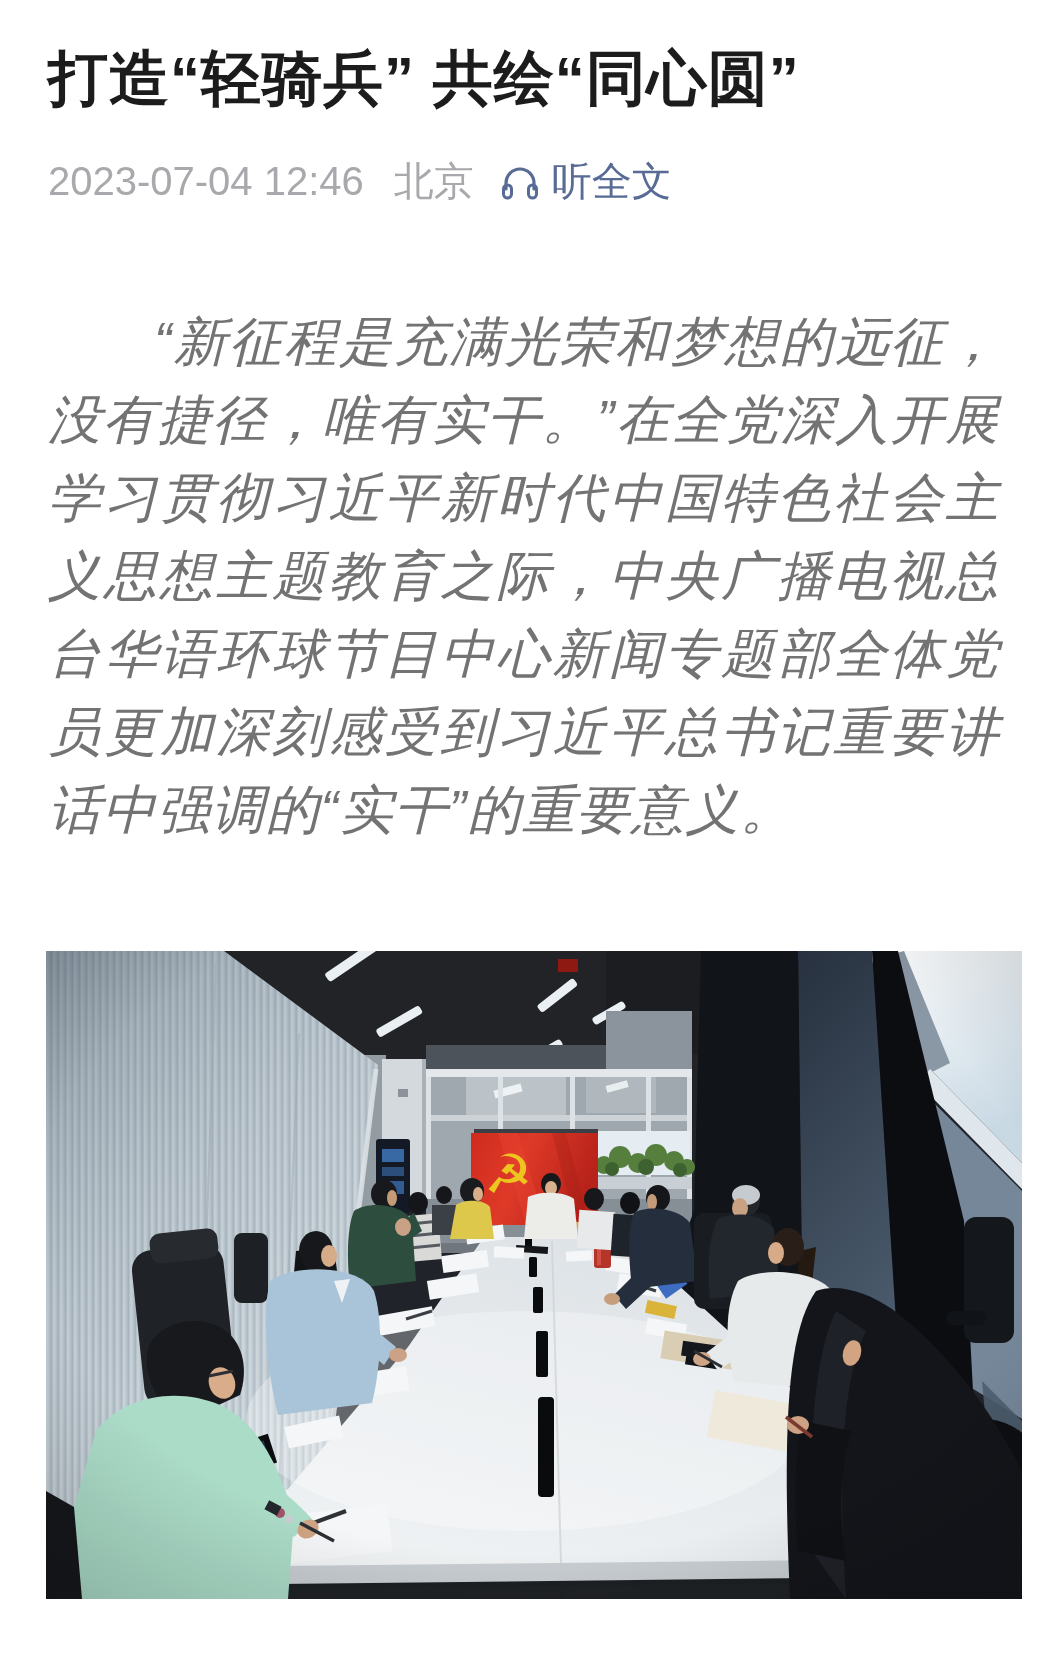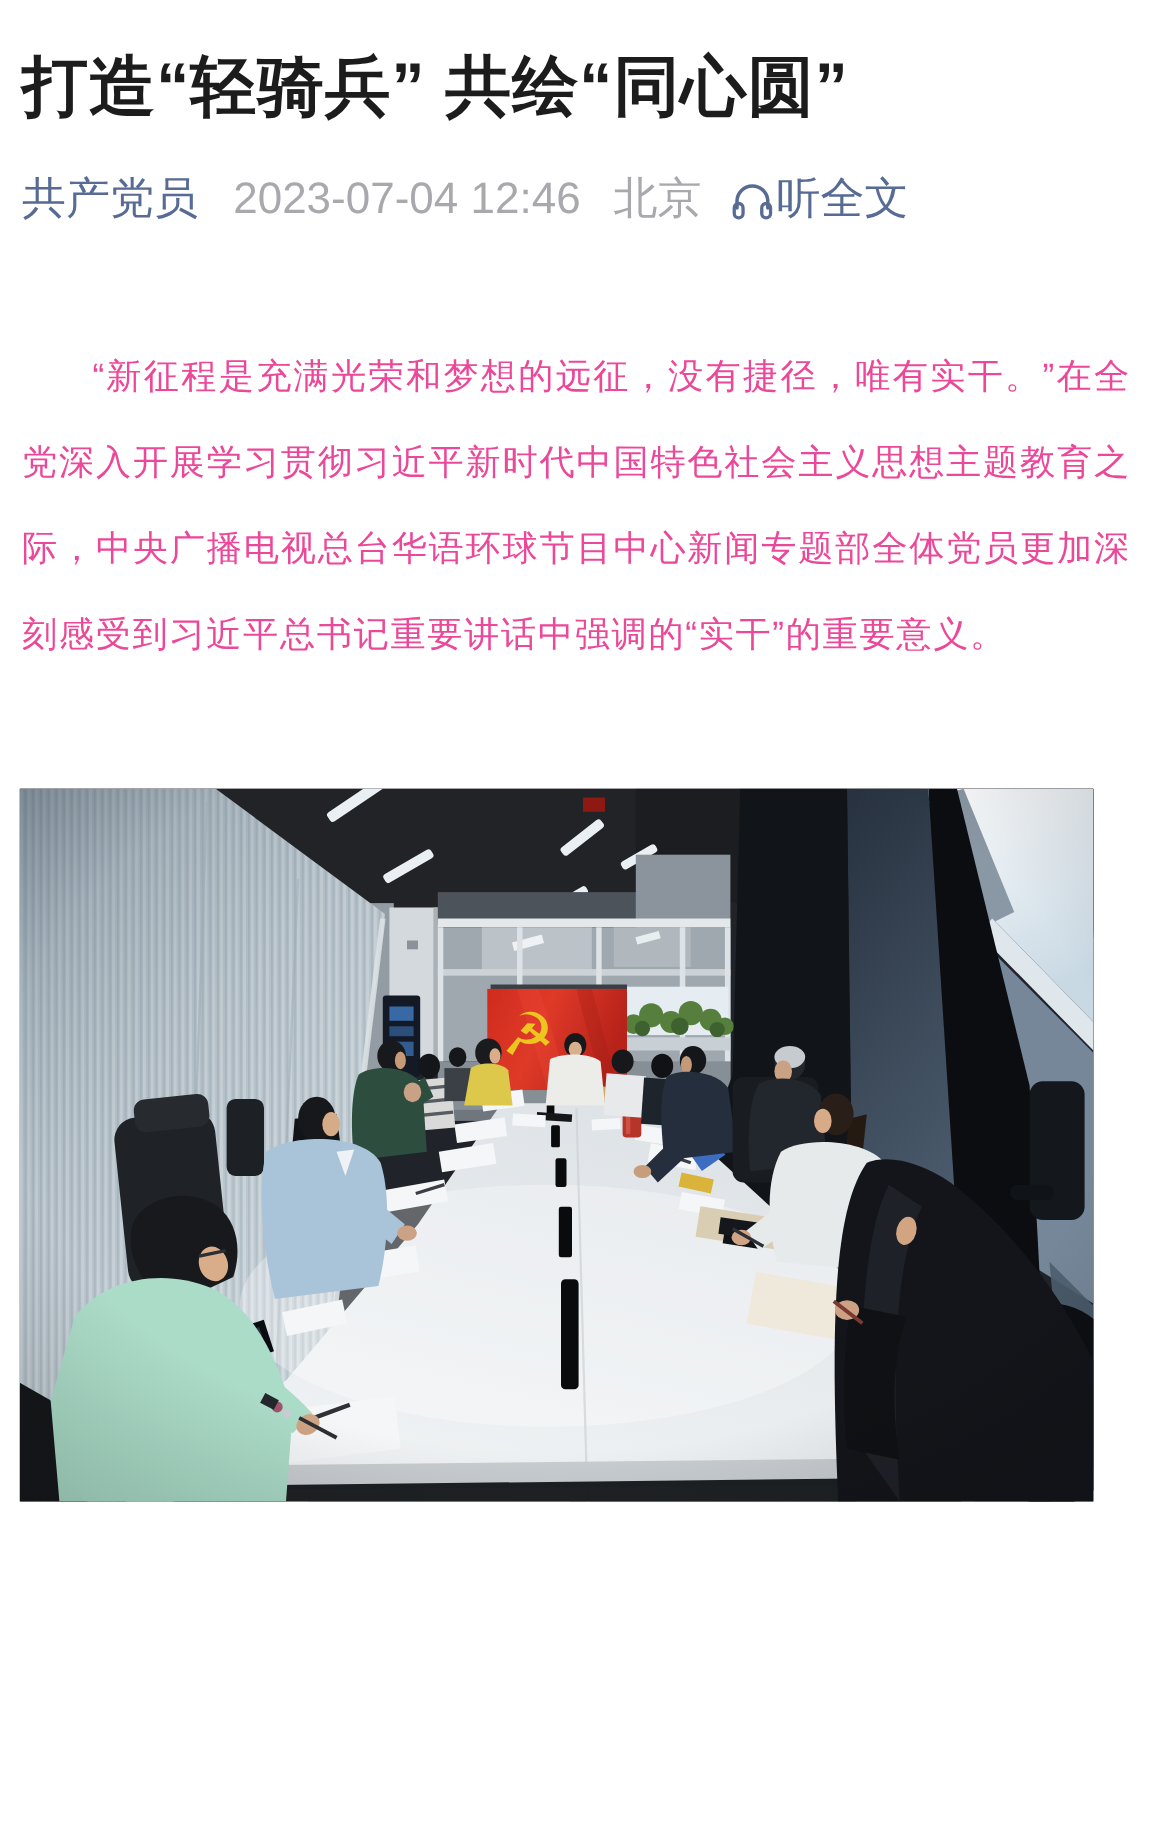--- a/index.html
+++ b/index.html
@@ -2,21 +2,21 @@
 <html><head>
 <meta charset="utf-8">
 <style>
   html, body { margin: 0; padding: 0; }
   body {
     width: 1048px; height: 1660px;
     background: #ffffff;
     font-family: "Liberation Sans", "DejaVu Sans", sans-serif;
     overflow: hidden;
   }
-  .article { padding: 0 20px; }
+  .article { padding: 0 48px; }
 
   .title {
     margin: 44px 0 0 0;
     font-size: 60px;
     font-weight: 700;
     line-height: 1.15;
     letter-spacing: 1px;
     color: #1c1c1c;
   }
 
@@ -28,53 +28,54 @@
     line-height: 1.1;
     white-space: nowrap;
   }
   .meta-account  { color: #576b95; margin-right: 32px; cursor: pointer; }
   .meta-date     { color: #a9a9ad; margin-right: 30px; }
   .meta-location { color: #a9a9ad; margin-right: 24px; }
   .listen-btn {
     color: #576b95;
     display: inline-flex;
     align-items: flex-end;
+    gap: 10px;
     cursor: pointer;
   }
   .listen-btn svg { display: block; }
 
   .paragraph {
     margin-top: 100px;
-    font-size: 32px;
+    font-size: 53px;
     line-height: 78px;
     letter-spacing: 1.5px;
-    color: #ec4899;
+    color: #737373;
     text-align: justify;
     text-indent: 2em;
+    font-style: italic;
   }
 
   .photo {
     margin-top: 102px;
     margin-left: -2px;
     width: 976px;
     height: 648px;
     position: relative;
     background: #20242a;
   }
   .photo svg { display: block; width: 100%; height: 100%; }
 </style>
 </head>
 <body>
 
 <div class="article">
 
   <h1 class="title">打造“轻骑兵” 共绘“同心圆”</h1>
 
   <div class="meta-row">
-    <span class="meta-account">共产党员</span>
     <span class="meta-date">2023-07-04 12:46</span>
     <span class="meta-location">北京</span>
     <span class="listen-btn">
       <span>
         <svg width="44" height="44" viewBox="0 0 44 44" fill="none">
           <path d="M8 30 v-6 a14 14 0 0 1 28 0 v6" stroke="#576b95" stroke-width="3.2" fill="none" stroke-linecap="round"></path>
           <rect x="5.5" y="26" width="8" height="13" rx="4" fill="none" stroke="#576b95" stroke-width="3"></rect>
           <rect x="30.5" y="26" width="8" height="13" rx="4" fill="none" stroke="#576b95" stroke-width="3"></rect>
         </svg>
       </span>

